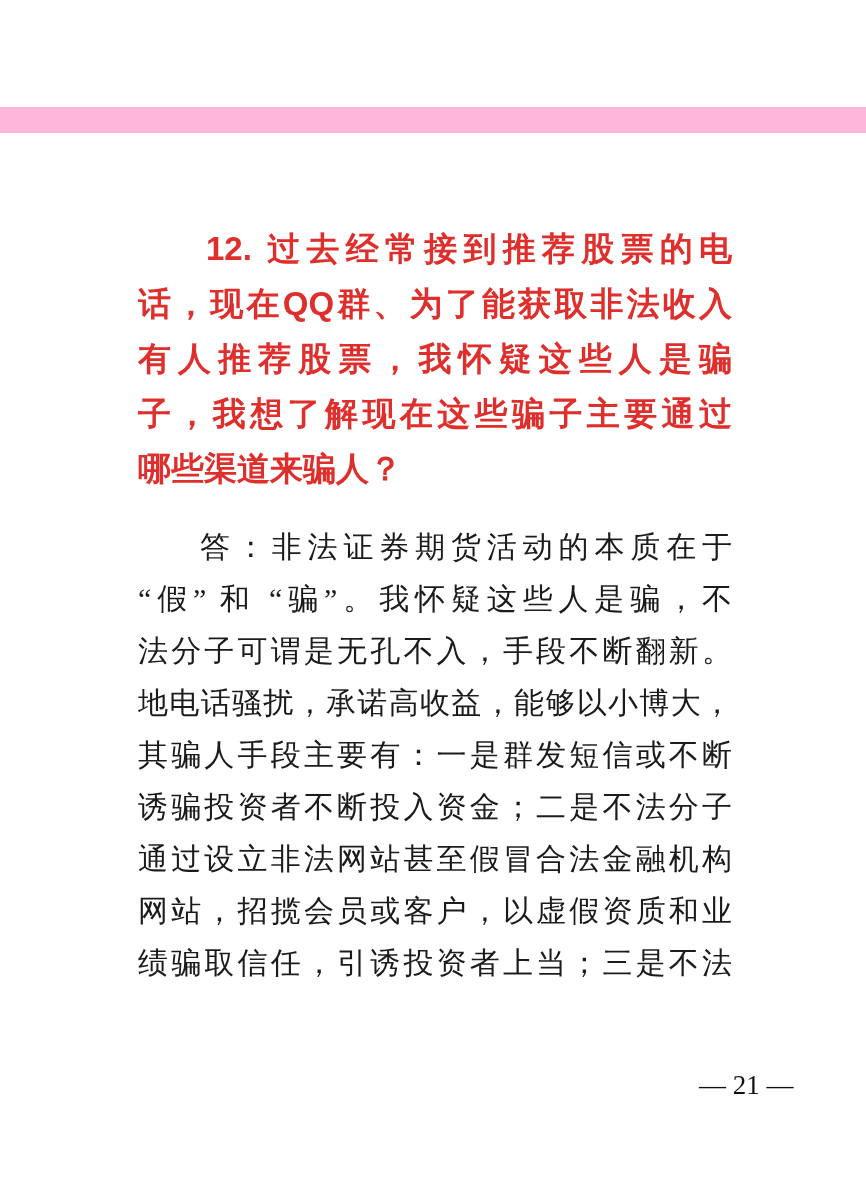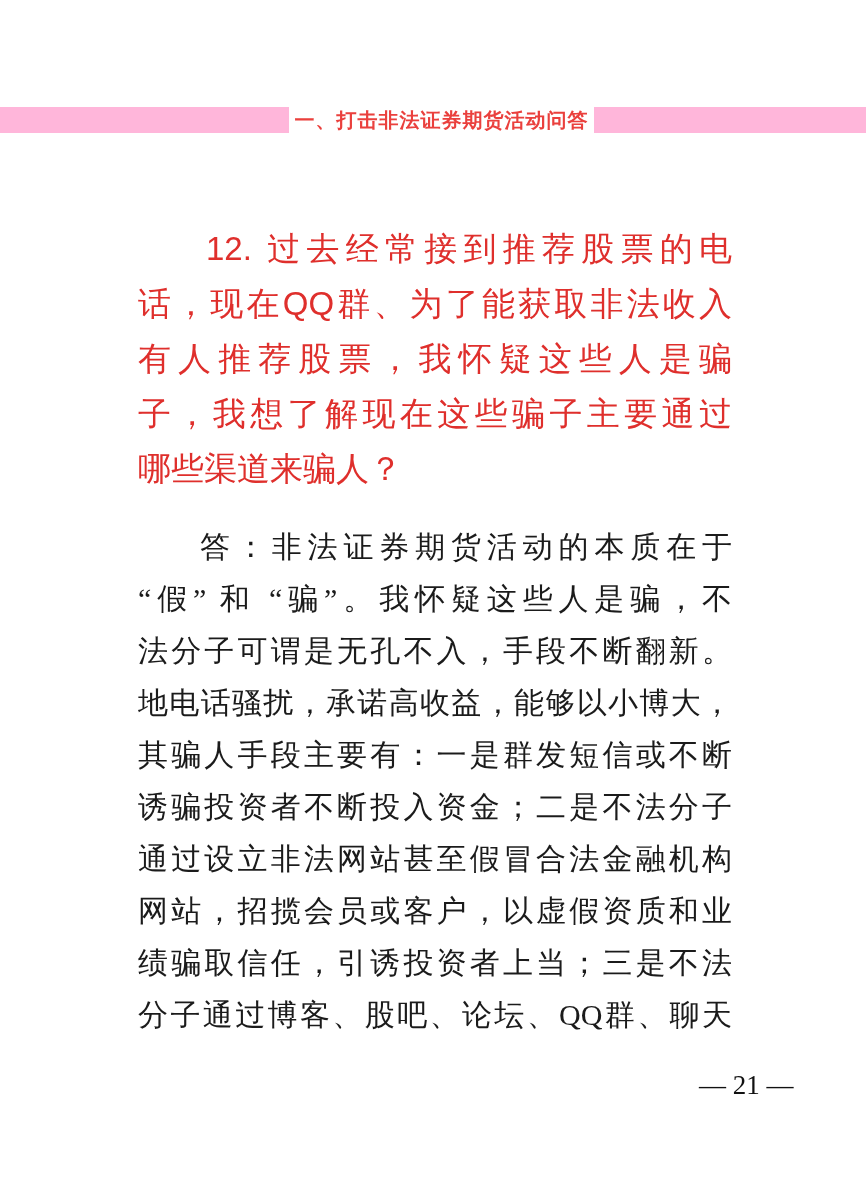--- a/index.html
+++ b/index.html
@@ -47,21 +47,21 @@
 
   
   .question {
     position: absolute;
     left: 138px;
     top: 221px;
     width: 594px;
   }
   .q-line {
     font-family: "Liberation Sans", sans-serif;
-    font-weight: normal;
+    font-weight: bold;
     font-size: 33px;
     line-height: 55px;
     height: 55px;
     color: var(--red, #df2f2c);
     text-align: justify;
     text-align-last: justify;
     white-space: nowrap;
     overflow: hidden;
   }
   .q-line:first-child { padding-left: 68px; }
@@ -102,21 +102,20 @@
     margin-left: 11px;
   }
 </style>
 </head>
 <body>
 
 <div class="page">
 
   <div class="header">
     <div class="bar left"></div>
-    <div class="htitle">一、打击非法证券期货活动问答</div>
     <div class="bar right"></div>
   </div>
 
   <div class="question">
       <div class="q-line">12. 过去经常接到推荐股票的电</div>
       <div class="q-line">话，现在QQ群、为了能获取非法收入</div>
       <div class="q-line">有人推荐股票，我怀疑这些人是骗</div>
       <div class="q-line">子，我想了解现在这些骗子主要通过</div>
       <div class="q-line">哪些渠道来骗人？</div>
     </div>
@@ -124,18 +123,17 @@
   <div class="answer">
       <div class="a-line">答：非法证券期货活动的本质在于</div>
       <div class="a-line">“假” 和 “骗”。我怀疑这些人是骗，不</div>
       <div class="a-line">法分子可谓是无孔不入，手段不断翻新。</div>
       <div class="a-line">地电话骚扰，承诺高收益，能够以小博大，</div>
       <div class="a-line">其骗人手段主要有：一是群发短信或不断</div>
       <div class="a-line">诱骗投资者不断投入资金；二是不法分子</div>
       <div class="a-line">通过设立非法网站甚至假冒合法金融机构</div>
       <div class="a-line">网站，招揽会员或客户，以虚假资质和业</div>
       <div class="a-line">绩骗取信任，引诱投资者上当；三是不法</div>
-      <div class="a-line">分子通过博客、股吧、论坛、QQ群、聊天</div>
     </div>
 
   <div class="pageno">— 21 —</div>
 
 </div>
 
 </body></html>

